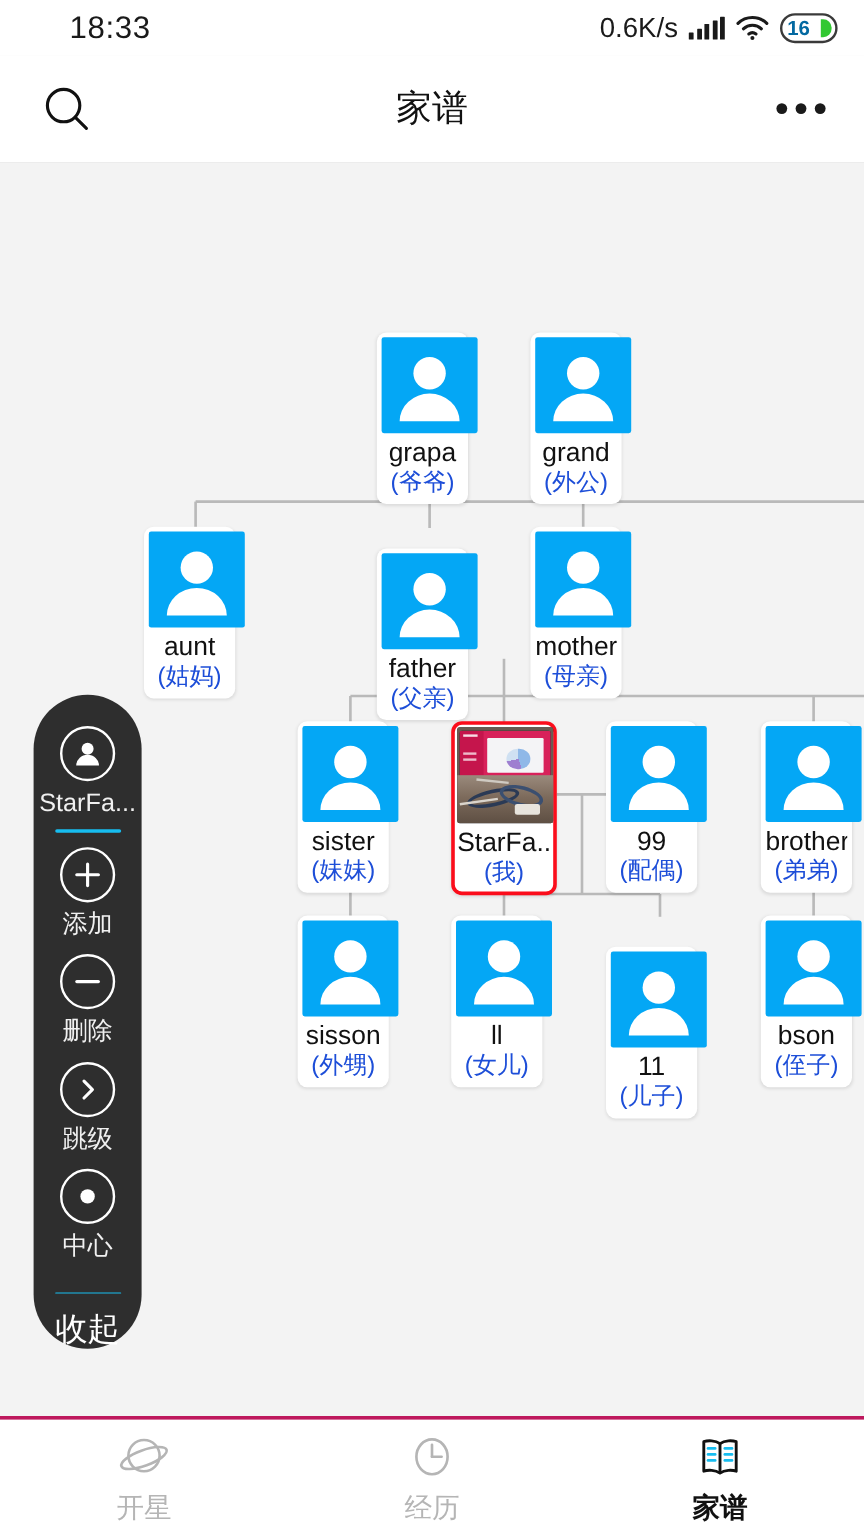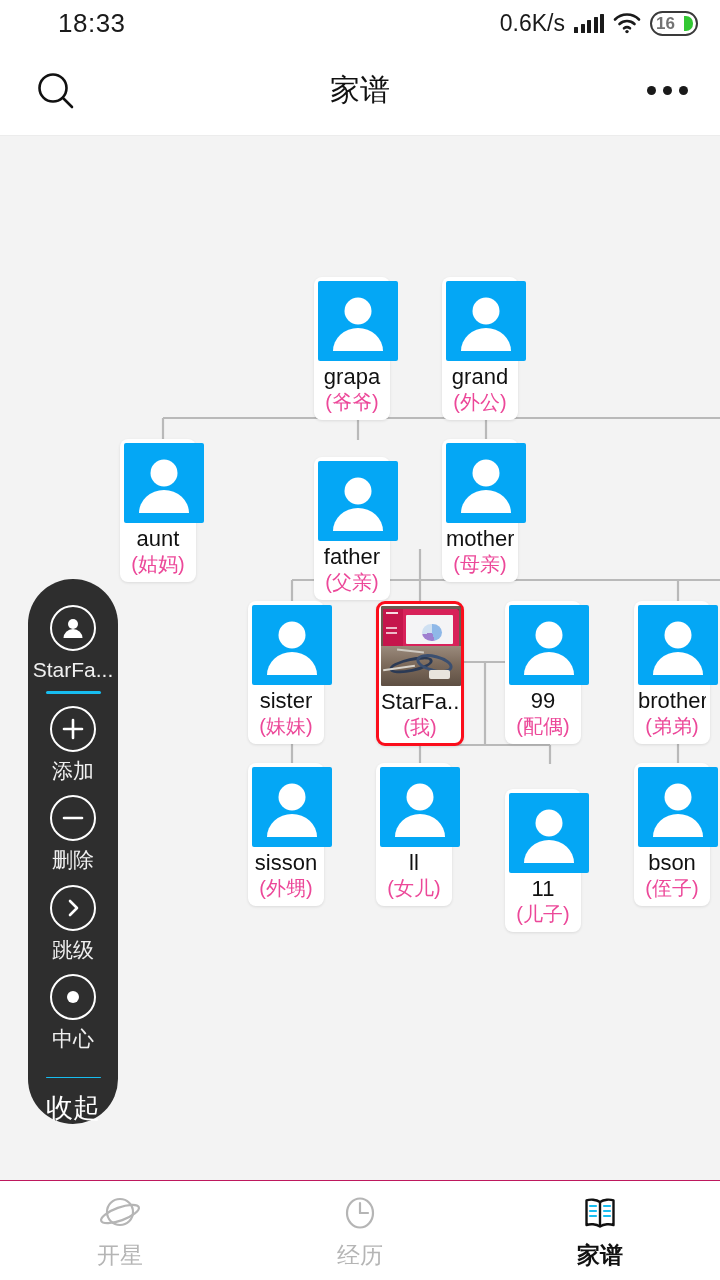--- a/index.html
+++ b/index.html
@@ -24,21 +24,21 @@
   .signal i{display:block;width:4px;background:#1a1a1a;border-radius:.5px;}
   .signal i:nth-child(1){height:6px;}
   .signal i:nth-child(2){height:9px;}
   .signal i:nth-child(3){height:13px;}
   .signal i:nth-child(4){height:16px;}
   .signal i:nth-child(5){height:19px;}
   .battery{
     width:48px;height:25px;border:2px solid #3a3a3a;border-radius:13px;
     display:flex;align-items:center;position:relative;padding:0 4px;
   }
-  .battery .lvl{font-size:17px;color:#737373;font-weight:bold;line-height:1;}
+  .battery .lvl{font-size:17px;color:#0369a1;font-weight:bold;line-height:1;}
   .battery .grn{
     position:absolute;right:3px;top:3px;bottom:3px;width:9px;
     background:#32c832;border-radius:0 7px 7px 0;
   }
 
   
   .header{
     position:absolute;left:0;top:46px;width:720px;height:90px;
     background:#ffffff;display:flex;align-items:center;
     border-bottom:1px solid #ececec;
@@ -72,21 +72,21 @@
   .node .ava{
     width:80px;height:80px;background:#04a7f5;border-radius:2px;
     display:flex;align-items:flex-end;justify-content:center;overflow:hidden;
     position:relative;
   }
   .node .ava svg{display:block;}
   .node .nm{
     font-size:22px;color:#111;line-height:27px;margin-top:2px;
     white-space:nowrap;overflow:hidden;
   }
-  .node .rel{font-size:20px;color:#ec4899;line-height:25px;white-space:nowrap;}
+  .node .rel{font-size:20px;color:#1d4ed8;line-height:25px;white-space:nowrap;}
   .node.me{
     border:3px solid #fb0d1b;padding:2px 2px 3px 2px;width:88px;
     border-radius:9px;
   }
   .node.me .ava{width:80px;height:80px;background:#2b2b2b;}
 
   
   .photo{position:absolute;inset:0;background:#6a5b50;}
   .photo .mon{position:absolute;left:3%;top:4%;width:94%;height:50%;background:#1d1d1f;border-radius:2px;overflow:hidden;}
   .photo .mon .bar{position:absolute;left:0;top:0;width:100%;height:100%;background:#d8215a;}
@@ -119,21 +119,21 @@
     display:flex;align-items:center;justify-content:center;color:#fff;
   }
   .pitem .lb{font-size:21px;color:#f0f0f0;margin-top:7px;line-height:24px;}
   .pdivider{width:55px;height:3px;background:#17bdf0;margin:9px 0 0 0;border-radius:2px;}
   .pgap{height:28px;}
   .pcollapse{font-size:27px;color:#fff;margin-top:14px;line-height:32px;}
 
   
   .tabbar{
     position:absolute;left:0;bottom:0;width:720px;height:100px;
-    background:#ffffff;border-top:1px solid #be185d;
+    background:#ffffff;border-top:3px solid #be185d;
     display:flex;align-items:center;
   }
   .tab{flex:1;display:flex;flex-direction:column;align-items:center;gap:7px;}
   .tab .tl{font-size:23px;color:#b5b5b5;line-height:26px;}
   .tab.active .tl{color:#111;font-weight:bold;}
 </style>
 </head>
 <body>
 
 <div class="statusbar">

